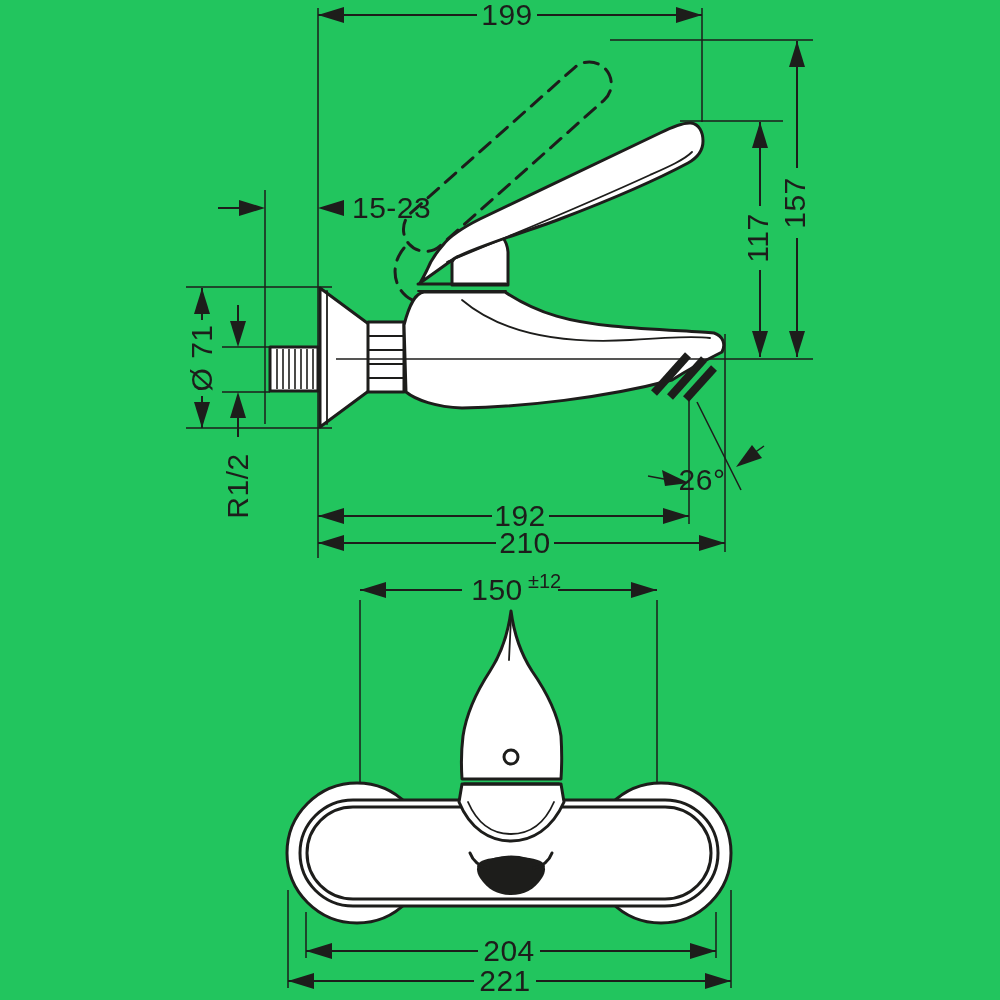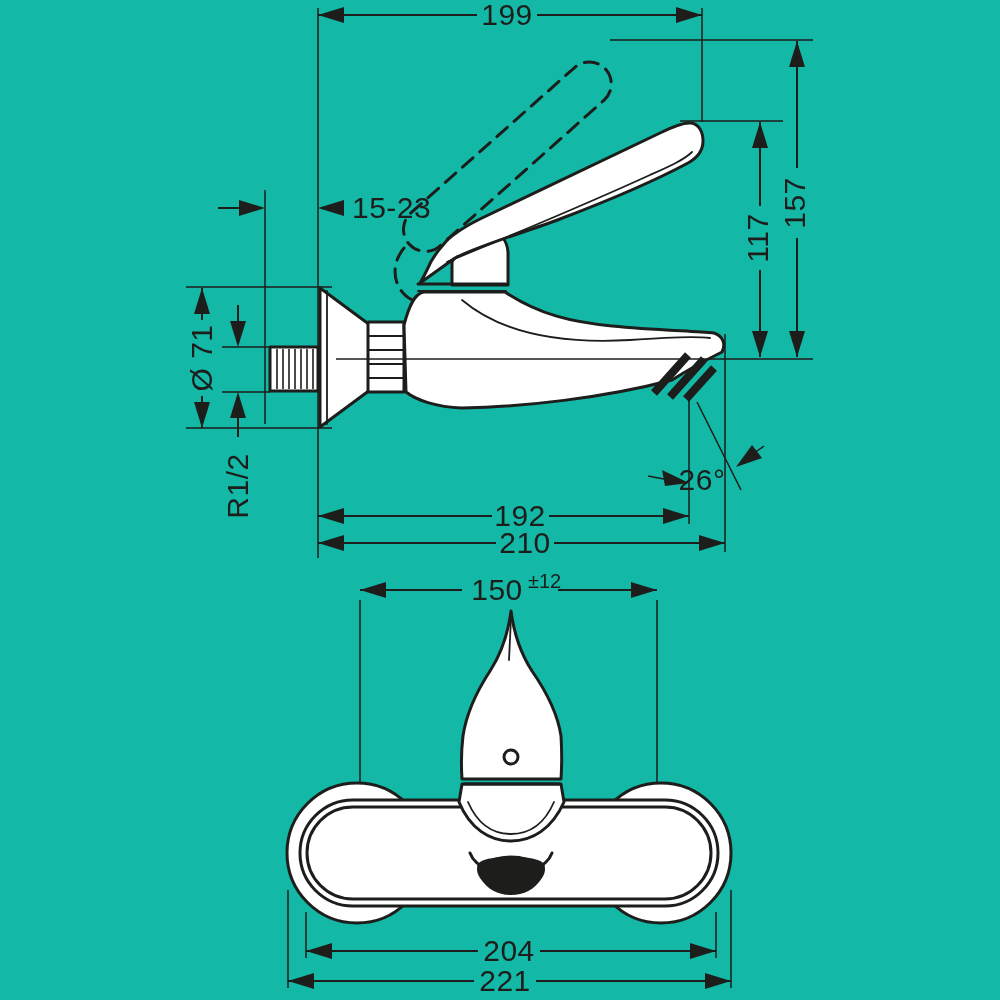--- a/index.html
+++ b/index.html
@@ -1,16 +1,16 @@
 <!DOCTYPE html>
 <html><head>
 <meta charset="utf-8">
 <style>
   html,body{margin:0;padding:0;background:#ffffff;}
-  .canvas{position:relative;width:1000px;height:1000px;background:#14b8a6;overflow:hidden;}
+  .canvas{position:relative;width:1000px;height:1000px;background:#22c55e;overflow:hidden;}
   svg{position:absolute;left:0;top:0;}
   .outline{fill:#ffffff;stroke:#1d1d1b;stroke-width:3;stroke-linejoin:round;stroke-linecap:round;}
   .outline-nf{fill:none;stroke:#1d1d1b;stroke-width:3;stroke-linejoin:round;stroke-linecap:round;}
   .inner{fill:none;stroke:#1d1d1b;stroke-width:1.8;stroke-linecap:round;}
   .thin{fill:none;stroke:#1d1d1b;stroke-width:1.5;}
   .dimline{fill:none;stroke:#1d1d1b;stroke-width:2;}
   .arrow{fill:#1d1d1b;stroke:none;}
   .hatch{fill:none;stroke:#1d1d1b;stroke-width:1.6;}
   .bar{fill:none;stroke:#1d1d1b;stroke-width:8;stroke-linecap:butt;}
   .dashed{stroke-dasharray:14 9;}

